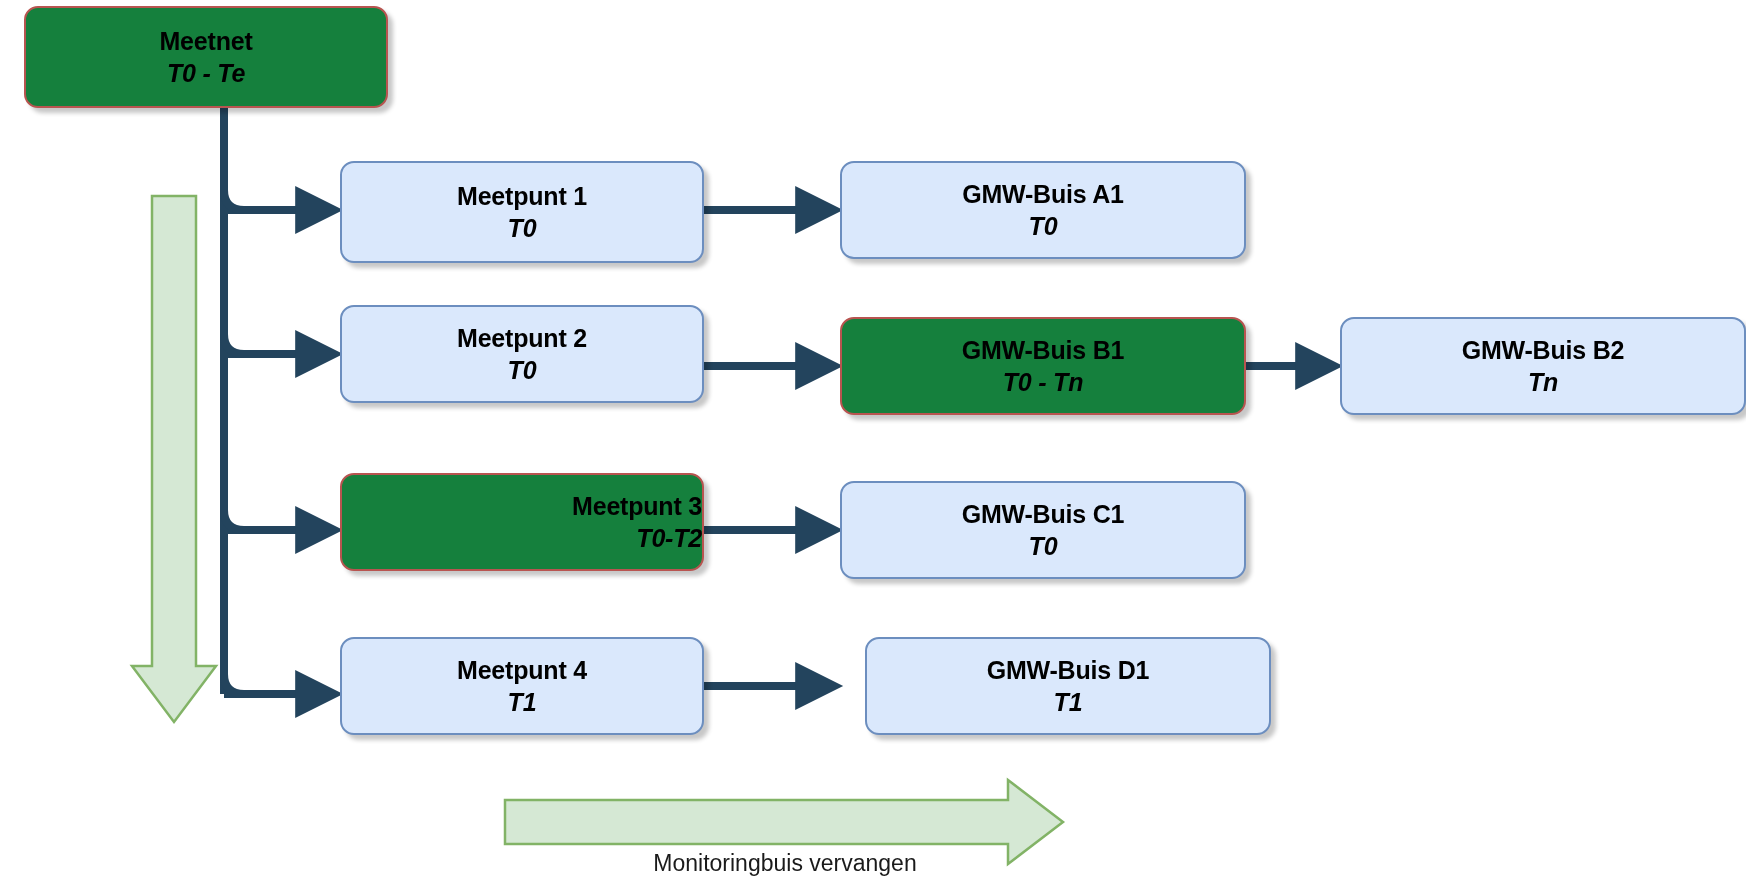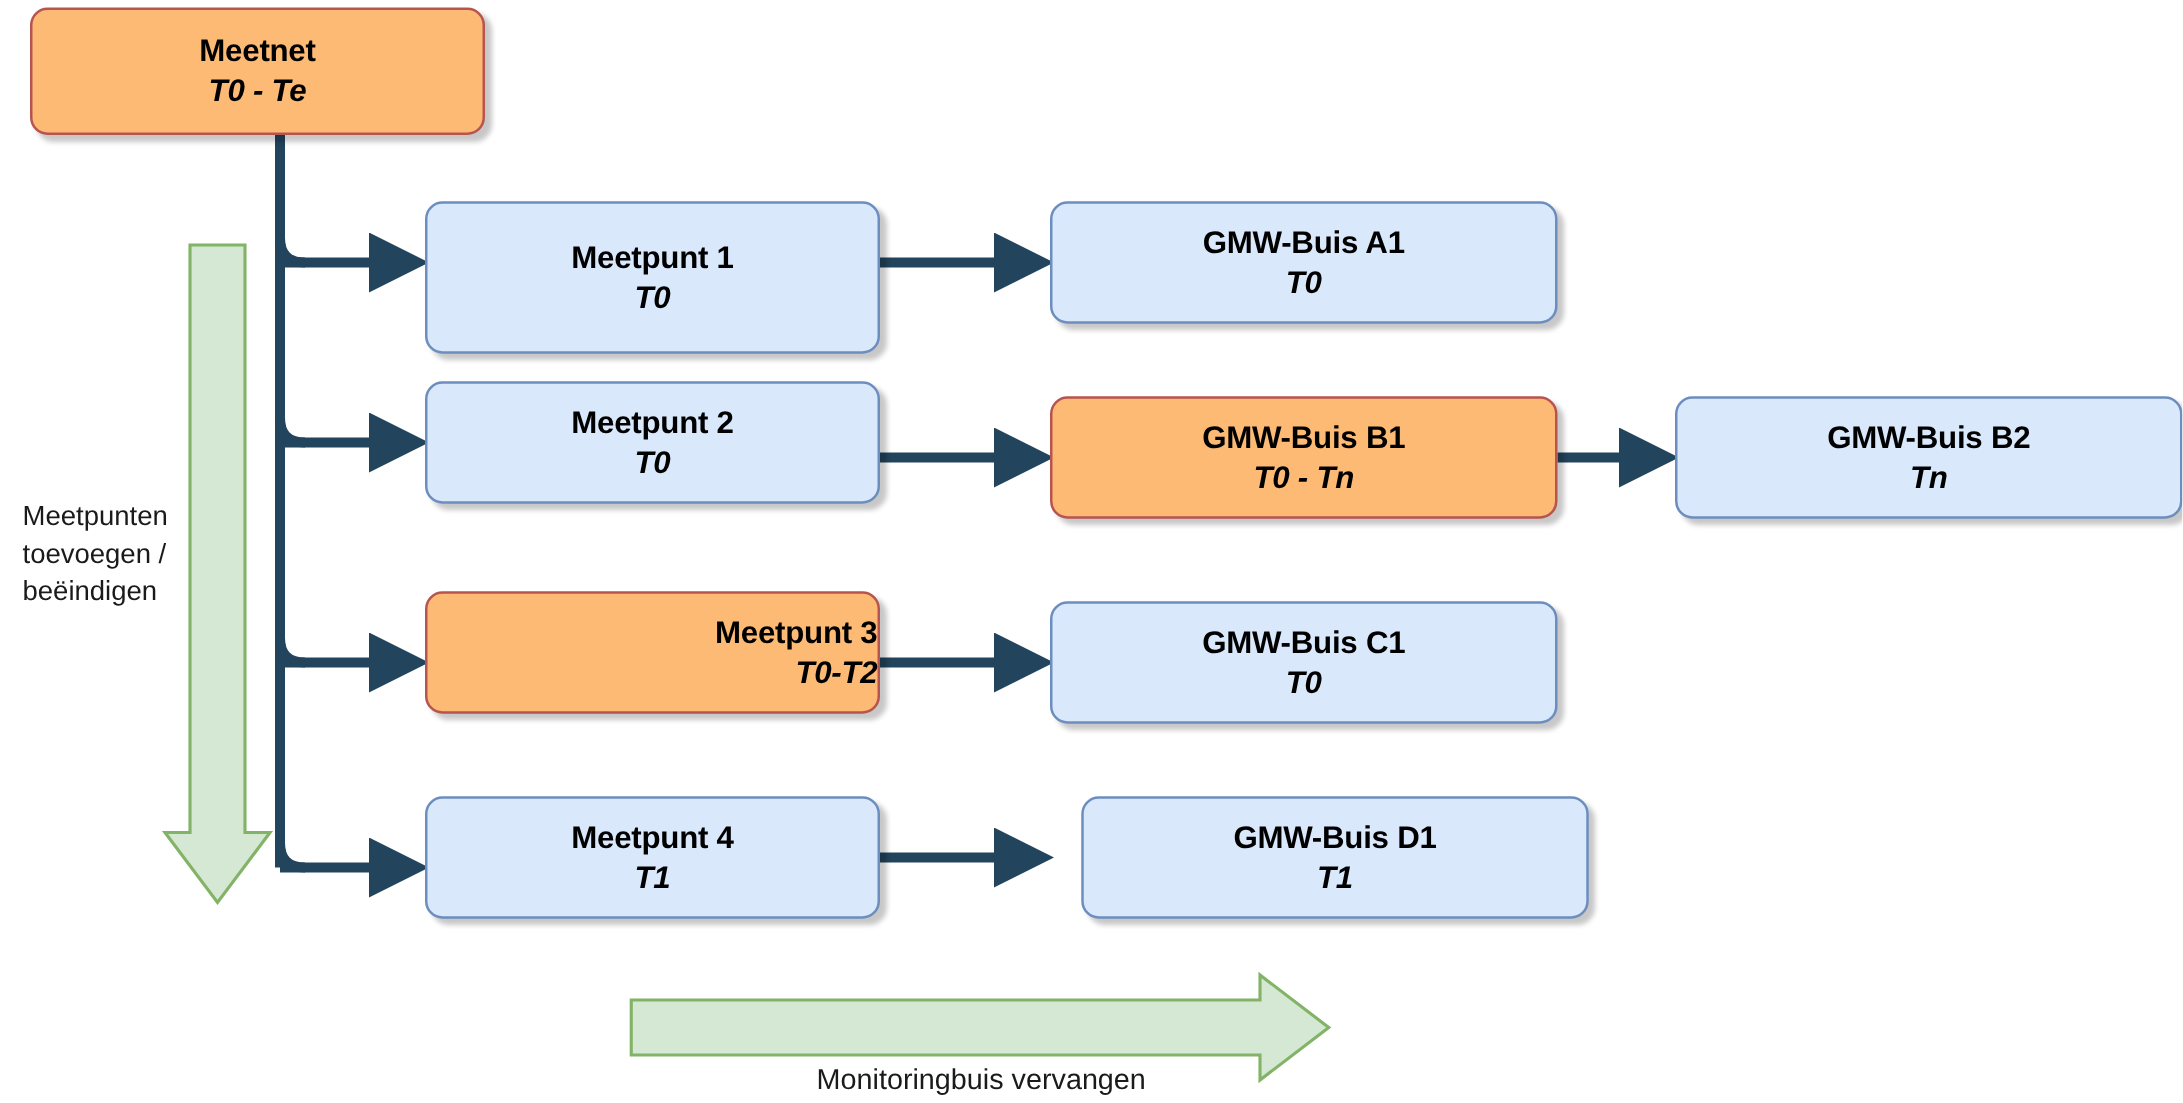--- a/index.html
+++ b/index.html
@@ -42,21 +42,21 @@
     line-height: 1.28;
     z-index: 5;
   }
   .node .line1 { font-size: 25px; letter-spacing: -0.2px; }
   .node .line2 { font-size: 25px; letter-spacing: -0.2px; font-style: italic; }
   .node.blue {
     background: #dae8fc;
     border-color: #6c8ebf;
   }
   .node.pink {
-    background: #fdba74;
+    background: #15803d;
     border-color: #b85450;
   }
   .side-label {
     position: absolute;
     font-size: 22px;
     color: #1a1a1a;
     line-height: 1.36;
     text-align: left;
     white-space: pre-line;
     z-index: 4;
@@ -107,21 +107,21 @@
     <path d="M152,196 L196,196 L196,666 L216,666 L174,722 L132,666 L152,666 Z" fill="#d5e8d4" stroke="#82b366" stroke-width="2.5" stroke-linejoin="miter"></path>
 
     <path d="M505,800 L1008,800 L1008,780 L1063,822 L1008,864 L1008,844 L505,844 Z" fill="#d5e8d4" stroke="#82b366" stroke-width="2.5" stroke-linejoin="miter"></path>
   </svg>
 
   <div class="node pink" style="left:24px; top:6px; width:364px; height:102px;">
     <div class="line1">Meetnet</div>
     <div class="line2">T0 - Te</div>
   </div>
 
-  <div class="node blue" style="left:340px; top:161px; width:364px; height:122px;">
+  <div class="node blue" style="left:340px; top:161px; width:364px; height:102px;">
     <div class="line1">Meetpunt 1</div>
     <div class="line2">T0</div>
   </div>
 
   <div class="node blue" style="left:340px; top:305px; width:364px; height:98px;">
     <div class="line1">Meetpunt 2</div>
     <div class="line2">T0</div>
   </div>
 
   <div class="node pink" style="left:340px; top:473px; width:364px; height:98px;align-items:flex-end;">
@@ -152,19 +152,16 @@
   <div class="node blue" style="left:840px; top:481px; width:406px; height:98px;">
     <div class="line1">GMW-Buis C1</div>
     <div class="line2">T0</div>
   </div>
 
   <div class="node blue" style="left:840px; top:637px; width:406px; height:98px;margin-left:25px;">
     <div class="line1">GMW-Buis D1</div>
     <div class="line2">T1</div>
   </div>
 
-  <div class="side-label" style="left:18px; top:398px; width:130px;">Meetpunten
-toevoegen /
-beëindigen</div>
 
   <div class="bottom-label" style="left:460px; top:850px; width:650px;">Monitoringbuis vervangen</div>
 
 </div>
 
 </body></html>

